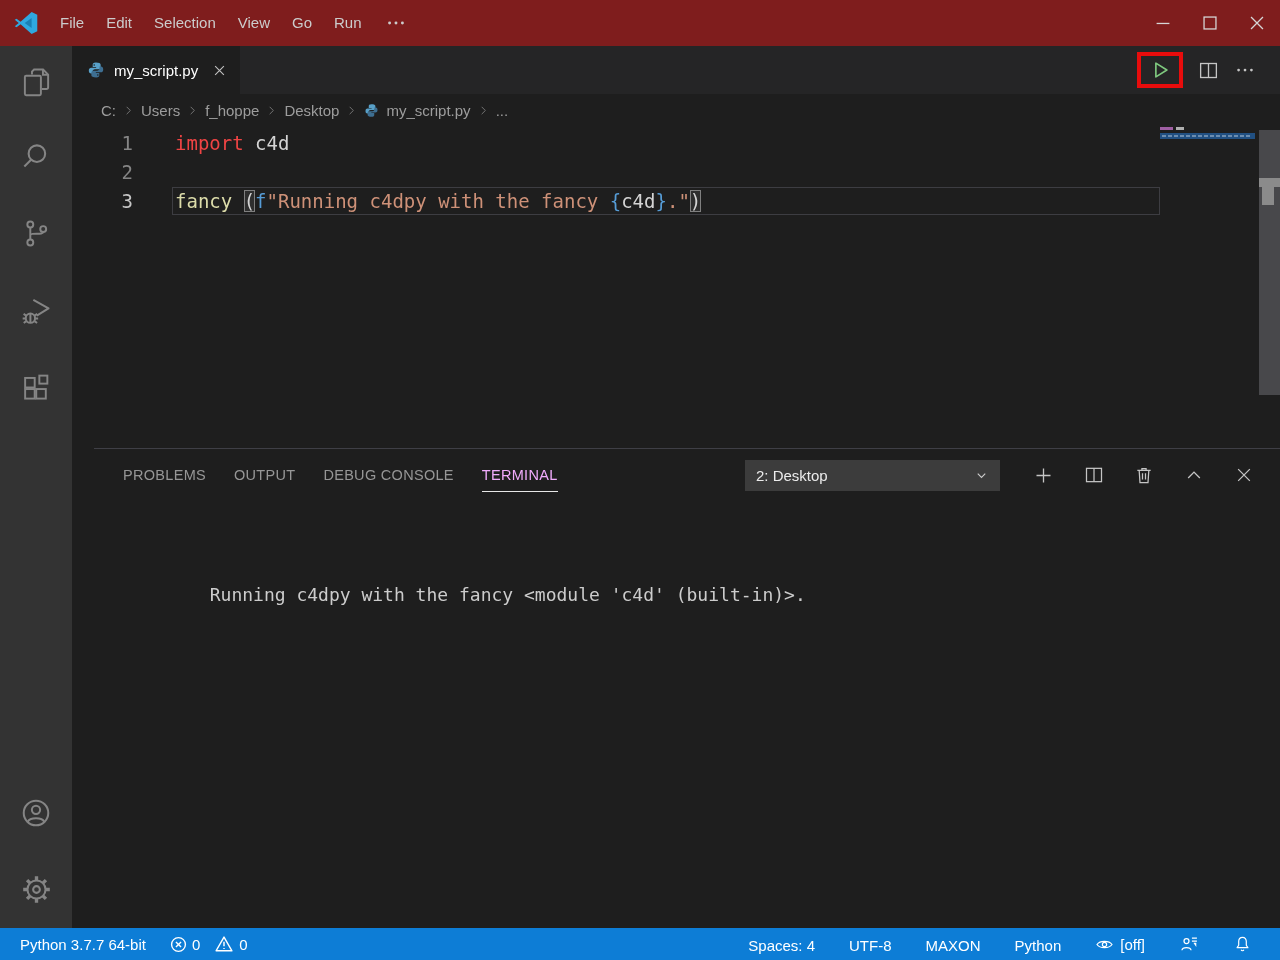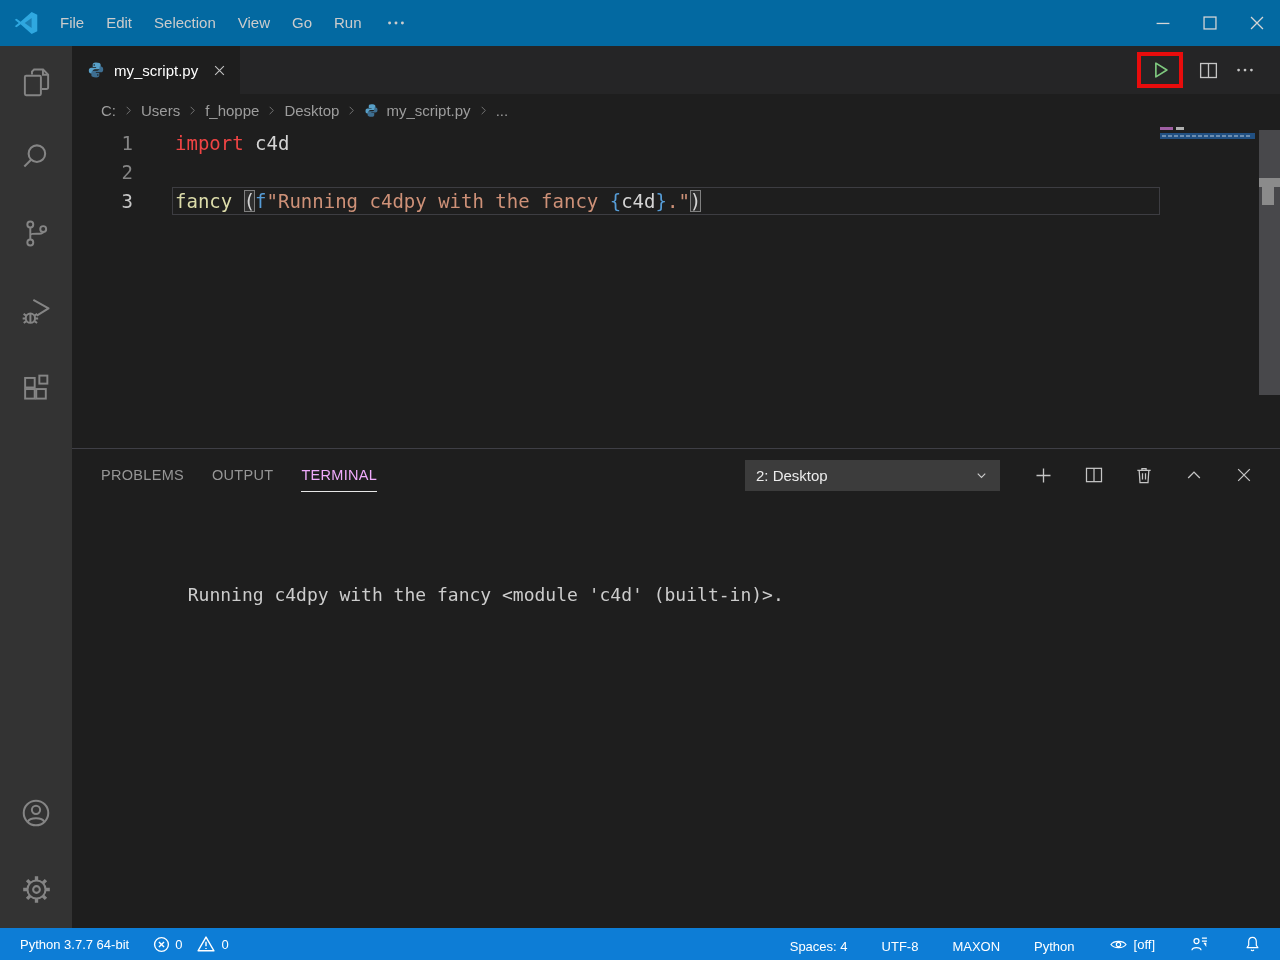--- a/index.html
+++ b/index.html
@@ -1,20 +1,20 @@
 <!DOCTYPE html>
 <html><head>
 <meta charset="utf-8">
 <style>
   * { margin:0; padding:0; box-sizing:border-box; }
   html,body { width:1280px; height:960px; overflow:hidden; background:#1e1e1e;
               font-family:"Liberation Sans", sans-serif; }
 
   
-  .titlebar { height:46px; background:#0369a1; display:flex; align-items:center; }
+  .titlebar { height:46px; background:#7f1d1d; display:flex; align-items:center; }
   .vscode-logo { width:26px; height:26px; margin:0 10px 0 13px; }
   .menus { display:flex; height:46px; }
   .menu-item { color:#cccccc; font-size:15px; line-height:46px; padding:0 11px; cursor:default; }
   .menu-overflow { display:flex; align-items:center; padding:0 12px; }
   .win-controls { margin-left:auto; display:flex; height:46px; }
   .win-btn { width:47px; height:46px; display:flex; align-items:center; justify-content:center; }
 
   
   .main { display:flex; height:882px;border-radius:22px; }
   .activitybar { width:72px; background:#333333; display:flex; flex-direction:column; align-items:center; }
@@ -59,40 +59,40 @@
   .mm-mod { width:8px; height:3px; background:#b0b0b0; }
   .mm-row2 { width:95px; height:6px; background:#215082; position:relative; }
   .mm-row2-inner { position:absolute; top:2px; left:2px; right:4px; height:2px;
      background:repeating-linear-gradient(90deg, rgba(200,215,230,0.45) 0 4px, rgba(200,215,230,0) 4px 6px); }
 
   .editor-scrollbar { position:absolute; top:84px; right:0; width:21px; height:265px; background:#48484b; }
   .scroll-thumb-bar { position:absolute; top:48px; left:0; width:21px; height:9px; background:#8b8b8b; }
   .scroll-thumb-stem { position:absolute; top:57px; left:3px; width:12px; height:18px; background:#8b8b8b; }
 
   
-  .panel { height:356px; border-top:1px solid #3f3f46; background:#1e1e1e; }
+  .panel { height:356px; border-top:1px solid #3f3f46; background:#1e1e1e;margin-left:22px; }
   .panel-header { height:52px; display:flex; align-items:center; padding:0 26px 0 29px; }
   .panel-tabs { display:flex; gap:28px; }
   .panel-tab { color:#969696; font-size:14.5px; letter-spacing:0.3px; height:52px;
                display:flex; align-items:center; position:relative; }
   .panel-tab.active { color:#f0abfc; }
   .panel-tab.active::after { content:""; position:absolute; left:0; right:0; bottom:9px;
                height:1.5px; background:#e7e7e7; }
   .term-select { margin-left:auto; margin-right:33px; width:255px; height:31px; background:#3c3c3c;
                  color:#ececec; font-size:15px; display:flex; align-items:center;
                  justify-content:space-between; padding:0 11px 0 11px; }
   .panel-actions { display:flex; align-items:center; gap:30px; }
   .panel-action { display:flex; align-items:center; }
 
   .term-body { padding:62px 0 0 29px; font-family:"DejaVu Sans Mono", monospace;
                font-size:18px; color:#cccccc; white-space:pre; }
 
   
   .statusbar { height:32px; background:#0d7dd6; display:flex; align-items:center;
-               color:#ffffff; font-size:13px; padding:0 18px 0 20px; }
+               color:#ffffff; font-size:15px; padding:0 28px 0 20px; }
   .sb-item { display:flex; align-items:center; gap:6px; }
   .sb-problems { margin-left:24px; display:flex; align-items:center; gap:5px; }
   .sb-warn { margin-left:10px; }
   .sb-env { margin-left:24px; }
   .sb-right { margin-left:auto; display:flex; align-items:flex-end; gap:34px; }
   svg { display:block; }
 </style>
 </head>
 <body>
 
@@ -300,20 +300,21 @@
         <div class="scroll-thumb-bar"></div>
         <div class="scroll-thumb-stem"></div>
       </div>
     </div>
 
     <div class="panel">
       <div class="panel-header">
         <div class="panel-tabs">
           <span class="panel-tab">PROBLEMS</span>
           <span class="panel-tab">OUTPUT</span>
+          <span class="panel-tab">DEBUG CONSOLE</span>
           <span class="panel-tab active">TERMINAL</span>
         </div>
         <div class="term-select">
           <span>2: Desktop</span>
           <svg width="15" height="15" viewBox="0 0 24 24" fill="none" stroke="#cccccc" stroke-width="1.8">
               <path d="M6 9 L12 15 L18 9"></path>
             </svg>
         </div>
         <div class="panel-actions">
           <span class="panel-action">

